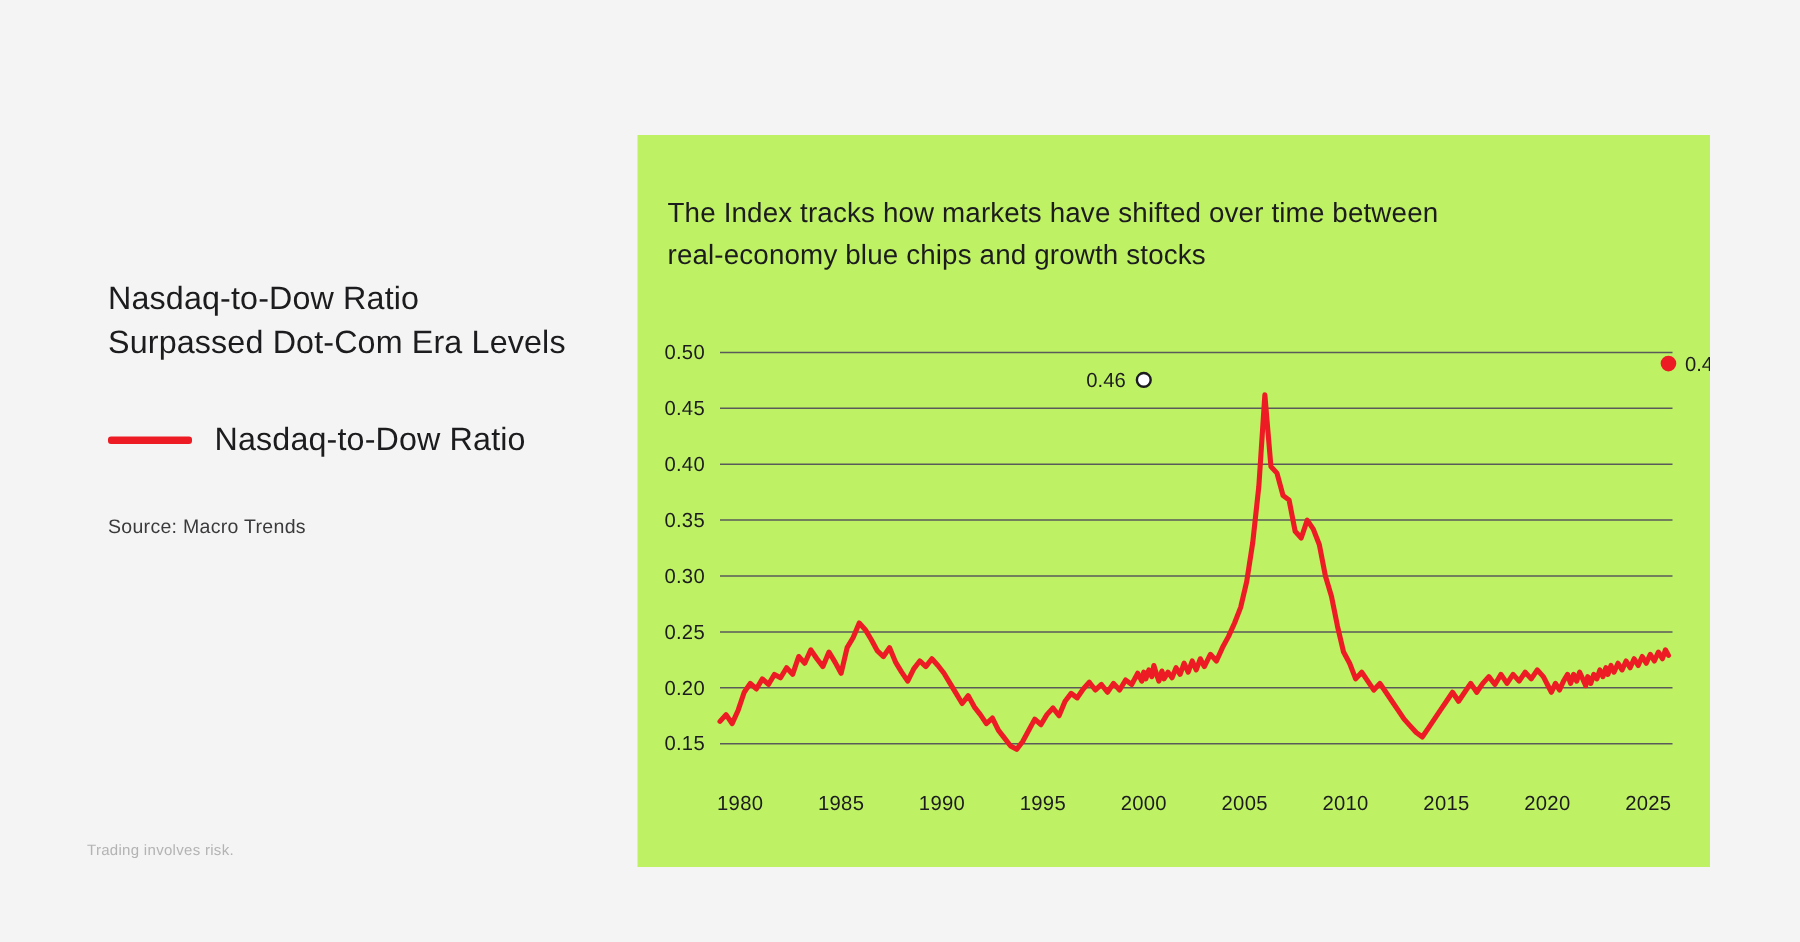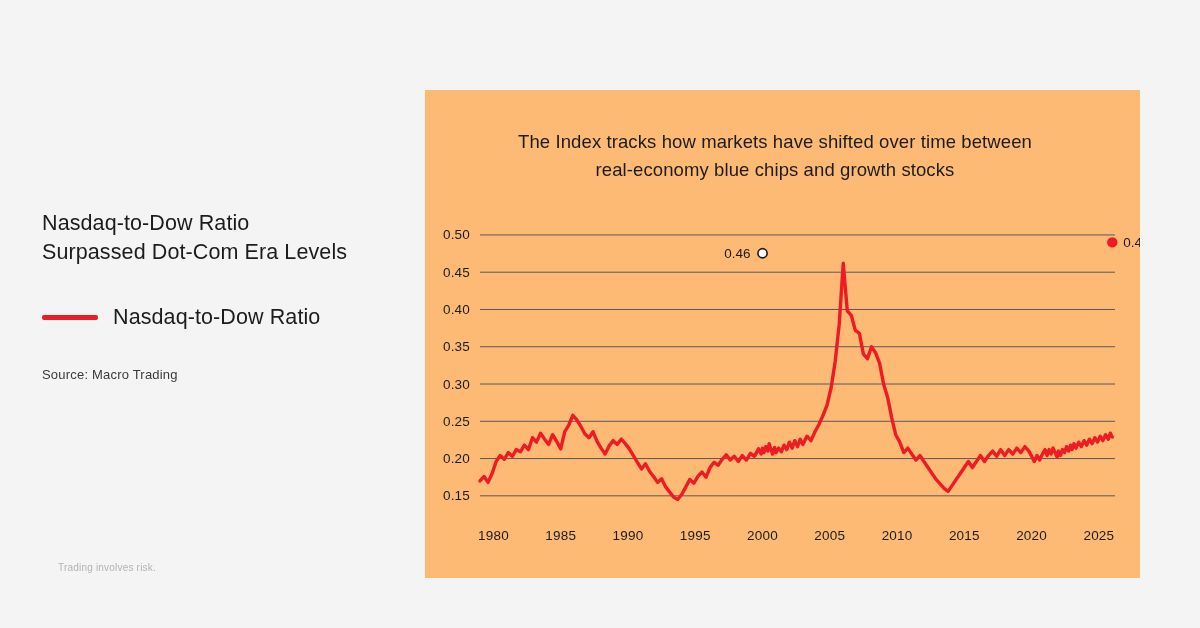--- a/index.html
+++ b/index.html
@@ -5,21 +5,21 @@
   * { box-sizing: border-box; margin: 0; padding: 0; }
   html, body {
     width: 1200px; height: 628px;
     background: #f4f4f4;
     font-family: "Liberation Sans", sans-serif;
     overflow: hidden;
   }
   #root { position: relative; width: 1200px; height: 628px; }
 
   
-  .left-col { position: absolute; left: 42px; top: 185px; width: 350px; margin-top: 24px; }
+  .left-col { position: absolute; left: 72px; top: 185px; width: 350px; }
   .headline {
     font-size: 21.5px; line-height: 29px; color: #1c1c1e;
     font-weight: 400; letter-spacing: .1px; white-space: pre-line;
   }
   .legend { display: flex; align-items: center; margin-top: 38px; }
   .legend-swatch { width: 56px; height: 5px; border-radius: 2px; flex: 0 0 auto; }
   .legend-label { font-size: 21.5px; color: #1c1c1e; margin-left: 15px; letter-spacing: .1px; }
   .source { margin-top: 37px; font-size: 13px; color: #3a3a3c; letter-spacing: .2px; }
   .disclaimer {
     position: absolute; left: 58px; top: 562px;
@@ -58,26 +58,26 @@
 
 <div id="root">
 
   <div class="left-col">
     <div class="headline">Nasdaq-to-Dow Ratio
 Surpassed Dot-Com Era Levels</div>
     <div class="legend">
       <span class="legend-swatch" style="background: rgb(237, 28, 36);"></span>
       <span class="legend-label">Nasdaq-to-Dow Ratio</span>
     </div>
-    <div class="source">Source: Macro Trading</div>
+    <div class="source">Source: Macro Trends</div>
   </div>
 
   <div class="disclaimer">Trading involves risk.</div>
 
-  <div class="card" style="background: #fdba74; text-align: center;">
+  <div class="card" style="background: #bef264;">
     <div class="card-title">The Index tracks how markets have shifted over time between
 real-economy blue chips and growth stocks</div>
     <div class="plot-wrap">
       <svg id="chart-svg" width="715" height="488">
           <line x1="55" x2="690" y1="405.81962864721487" y2="405.81962864721487" class="gridline"></line>
           <text x="45" y="410.31962864721487" class="ytick">0.15</text>
           <line x1="55" x2="690" y1="368.55172413793105" y2="368.55172413793105" class="gridline"></line>
           <text x="45" y="373.05172413793105" class="ytick">0.20</text>
           <line x1="55" x2="690" y1="331.2838196286472" y2="331.2838196286472" class="gridline"></line>
           <text x="45" y="335.7838196286472" class="ytick">0.25</text>

